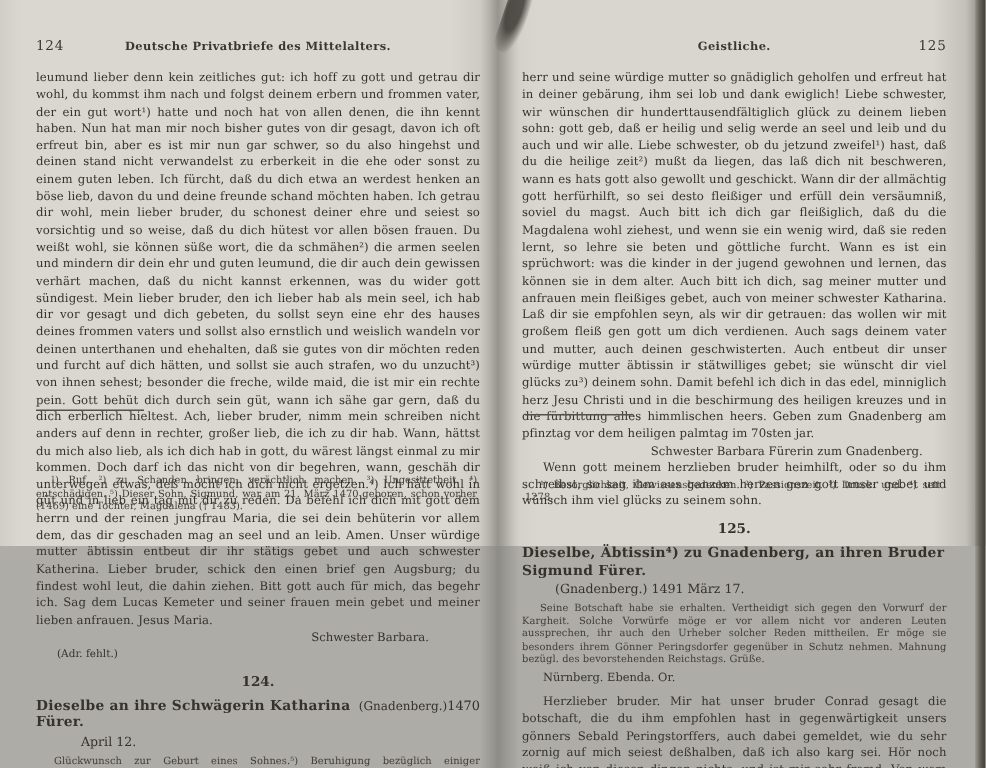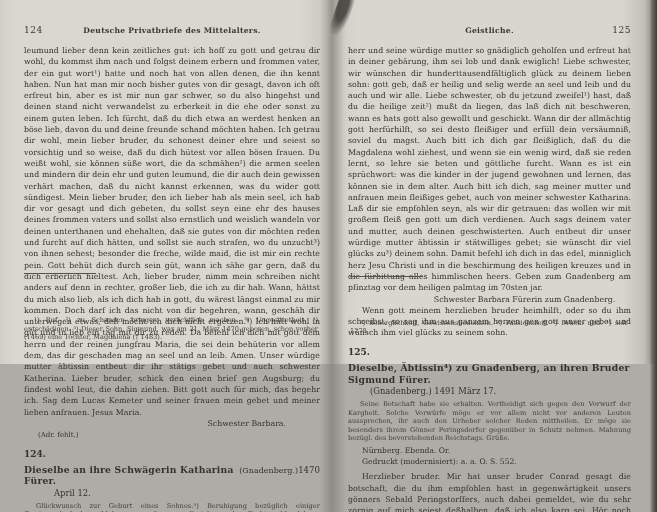--- a/index.html
+++ b/index.html
@@ -43,21 +43,21 @@
   .header-title{flex:1;text-align:center;font-weight:bold;font-size:7.6px;letter-spacing:.3px;margin-top:10px;}
   .header-title.light{font-weight:bold;}
   .body-text{
     font-size:7.8px;line-height:11.3px;text-align:justify;
     letter-spacing:.05px;
   }
   .indent{text-indent:14px;}
   .sig-right{text-align:right;padding-right:34px;font-size:7.8px;line-height:11px;}
   .sig-center{text-align:center;font-size:7.8px;line-height:11px;padding-left:70px;}
   .addr-note{font-size:7px;margin:2px 0 0 14px;line-height:9px;}
-  .section-num{font-weight:bold;font-size:9px;margin:9px 0 5px 0;}
+  .section-num{text-align:center;font-weight:bold;font-size:9px;margin:9px 0 5px 0;}
   .sec-head-line{display:flex;align-items:baseline;font-size:9.2px;line-height:11.5px;}
   .sec-head-bold{font-weight:bold;letter-spacing:.2px;}
   .sec-head-place{margin-left:5px;font-size:8px;}
   .sec-head-year{margin-left:auto;font-size:8.6px;}
   .sec-head-date{font-size:8.4px;margin:1px 0 4px 30px;line-height:10px;}
   .sec-head-bold.center-block{display:block;text-align:left;}
   .sec-place-date{font-size:8.4px;margin:1px 0 4px 22px;line-height:10px;}
   .regest{
     font-size:6.6px;line-height:8.4px;text-align:justify;
     text-indent:12px;color:#403d37;margin-bottom:4px;letter-spacing:.05px;
@@ -113,21 +113,20 @@
   <div class="body-text indent">Wenn gott meinem herzlieben bruder heimhilft, oder so du ihm schreibst, so sag ihm aus ganzem herzen gen gott unser gebet und wünsch ihm viel glücks zu seinem sohn.</div>
 
   <div class="section-num">125.</div>
 
   <div class="sec-head-bold center-block" style="font-size:9.2px;line-height:11.5px;">Dieselbe, Äbtissin⁴) zu Gnadenberg, an ihren Bruder Sigmund Fürer.</div>
   <div class="sec-place-date">(Gnadenberg.)  1491 März 17.</div>
 
   <div class="regest">Seine Botschaft habe sie erhalten. Vertheidigt sich gegen den Vorwurf der Kargheit. Solche Vorwürfe möge er vor allem nicht vor anderen Leuten aussprechen, ihr auch den Urheber solcher Reden mittheilen. Er möge sie besonders ihrem Gönner Peringsdorfer gegenüber in Schutz nehmen. Mahnung bezügl. des bevorstehenden Reichstags. Grüße.</div>
 
   <div class="source-line">Nürnberg. Ebenda. Or.</div>
-  <div class="source-line">Gedruckt (modernisiert): a. a. O. S. 552.</div>
 
   <div class="body-text indent letter-start">Herzlieber bruder. Mir hat unser bruder Conrad gesagt die botschaft, die du ihm empfohlen hast in gegenwärtigkeit unsers gönners Sebald Peringstorffers, auch dabei gemeldet, wie du sehr zornig auf mich seiest deßhalben, daß ich also karg sei. Hör noch weiß ich von diesen dingen nichts, und ist mir sehr fremd. Von wem oder wannen diese red oder klag kommt, wüßt ich recht gern. Man möcht mirs doch eher vorhalten, ehe man es ferner brächte, so wollt ich mich doch gern darin bessern, soviel ich könnt oder möcht. Deßgleichen meint und hofft ich auch von dir im ganzen getrauen und rechter lieb als meinem einigen</div>
 
   <div class="footnote-block fn-right">
     <div class="rule"></div>
     <div class="fn-text">¹) Besorglichkeit, Gewissensbedenken. ²) Passionszeit. ³) Druck: und. ⁴) seit 1278.</div>
   </div>
 </div>
 
 <div class="gutter-shadow"></div>

